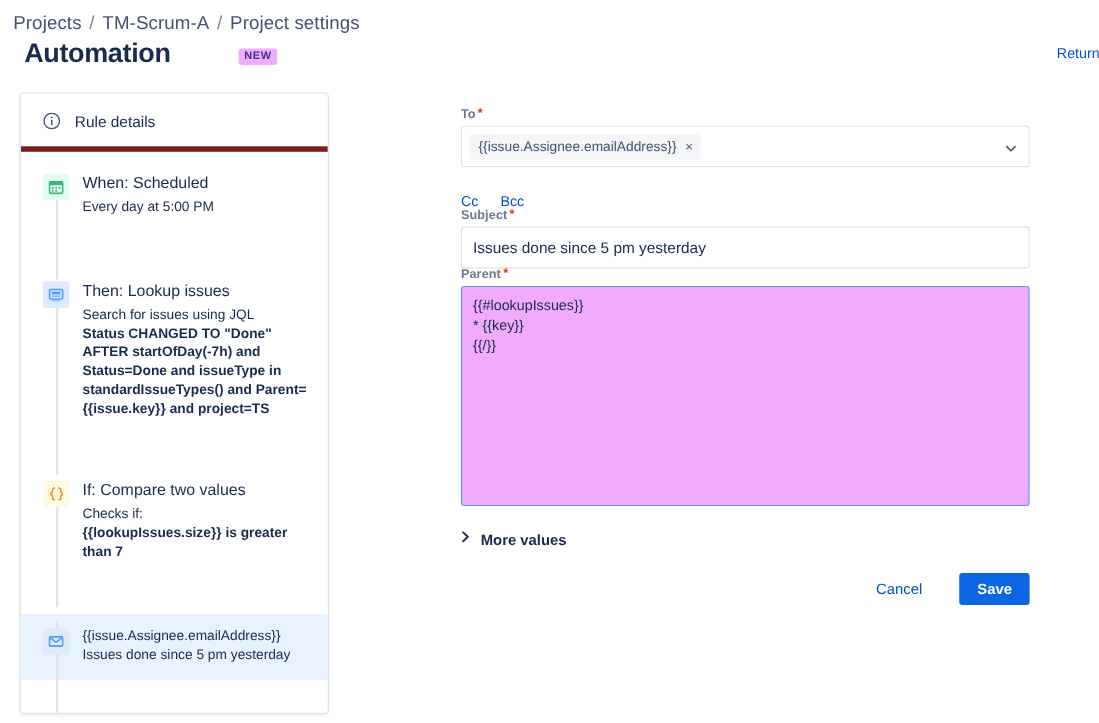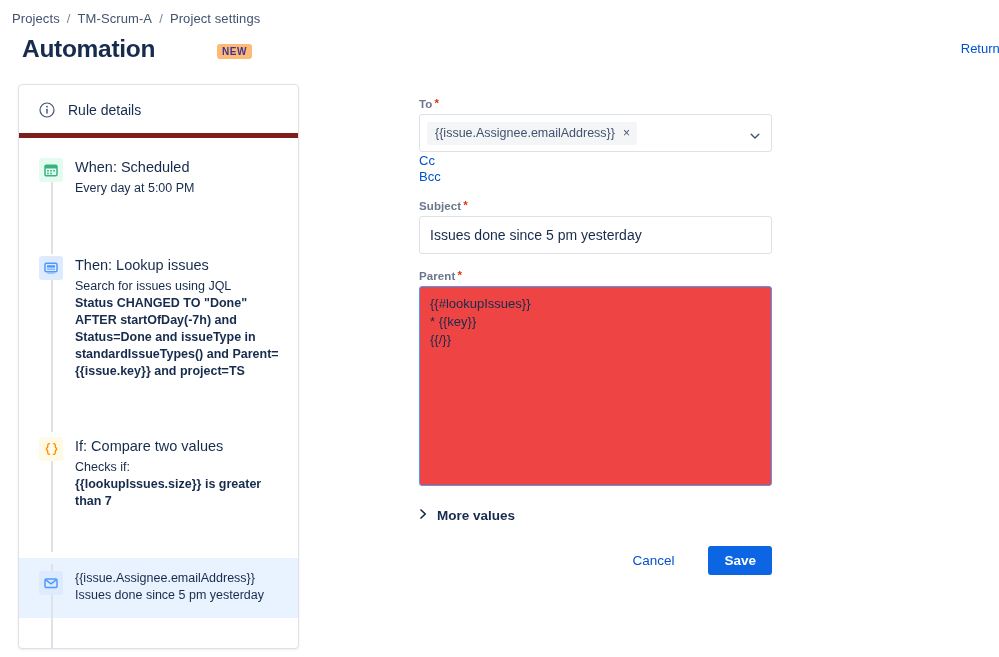--- a/index.html
+++ b/index.html
@@ -10,37 +10,37 @@
     font-family: "Liberation Sans", sans-serif;
     color: #172b4d;
     overflow: hidden;
   }
   .page { position: relative; width: 999px; height: 657px; }
 
   
   .breadcrumb {
     position: absolute; left: 12px; top: 11px;
     display: flex; align-items: center; gap: 6px;
-    font-size: 13px; color: #42526e; letter-spacing: .1px;
+    font-size: 17px; color: #42526e; letter-spacing: .1px;
   }
   .breadcrumb .crumb { color: #42526e; text-decoration: none; white-space: nowrap; }
   .breadcrumb .sep { color: #7a869a; padding: 0 1px; }
 
   
   .title-row {
     position: absolute; left: 22px; top: 33px;
     display: flex; align-items: center;
   }
   .page-title {
     font-size: 24.5px; font-weight: bold; color: #172b4d;
     letter-spacing: -.3px; line-height: 32px; margin: 0;
   }
   .badge-new {
     margin-left: 62px;
-    background: #fdba74; color: #403294;
+    background: #f0abfc; color: #403294;
     font-size: 10px; font-weight: bold; letter-spacing: .5px;
     padding: 2px 5px 2px 5px; border-radius: 3px;
     position: relative; top: 2px;
   }
   .return-link {
     position: absolute; right: -8px; top: 41px;
     font-size: 13px; color: #0052cc; text-decoration: none;
     white-space: nowrap;
   }
 
@@ -116,21 +116,21 @@
   .icon-btn {
     width: 18px; height: 18px; display: flex;
     align-items: center; justify-content: center;
     background: none; border: none; padding: 0; cursor: pointer;
   }
   .learn-link {
     display: inline-block; margin: 11px 0 0 37px;
     font-size: 13px; color: #0052cc; text-decoration: none;
   }
 
-  .form { margin-left: 37px; margin-top: 16px; width: 353px; }
+  .form { margin-left: 37px; margin-top: 16px; width: 517px; }
   .field-label {
     font-size: 11.5px; font-weight: bold; color: #6b778c;
     letter-spacing: .1px; margin-bottom: 4px;
     display: flex; align-items: flex-start; gap: 2px;
   }
   .req { color: #de350b; font-size: 11.5px; line-height: 11px; }
 
   .select-field {
     height: 38px; border: 1px solid #dfe1e6; border-radius: 3px;
     background: #fff; display: flex; align-items: center;
@@ -138,41 +138,41 @@
   }
   .chip {
     display: inline-flex; align-items: center; gap: 8px;
     background: #f4f5f7; border-radius: 3px;
     padding: 3px 7px 4px 8px;
     font-size: 12.5px; color: #42526e; line-height: 16px;
   }
   .chip-x { font-size: 12px; color: #42526e; cursor: pointer; line-height: 10px; }
   .chevron { position: absolute; right: 10px; top: 13px; }
 
-  .ccbcc { margin-top: 1px; display: flex; gap: 1px; flex-direction: column; }
+  .ccbcc { margin-top: 23px; display: flex; gap: 20px; }
   .ccbcc a { font-size: 13px; color: #0052cc; text-decoration: none; }
 
   .text-input {
     width: 100%; height: 38px;
     border: 1px solid #dfe1e6; border-radius: 3px;
     background: #fff; padding: 0 10px;
     font-family: "Liberation Sans", sans-serif;
     font-size: 14px; color: #172b4d;
   }
   .textarea-wrap { position: relative; }
   .textarea {
     width: 100%; height: 200px;
     border: 1px solid #4c9aff; border-radius: 3px;
-    background: #ef4444; padding: 8px 10px;
+    background: #f0abfc; padding: 8px 10px;
     font-family: "Liberation Sans", sans-serif;
     font-size: 13px; color: #172b4d;
     line-height: 18px; resize: none; outline: none;
     white-space: pre;
   }
-  .field-block { margin-top: 16px; }
+  .field-block { }
 
   .more-options {
     display: flex; align-items: center; gap: 9px;
     margin-top: 16px; cursor: pointer;
   }
   .more-options .label { font-size: 13.5px; font-weight: bold; color: #172b4d; }
 
   .actions {
     display: flex; align-items: center; justify-content: flex-end;
     gap: 26px; margin-top: 22px;

